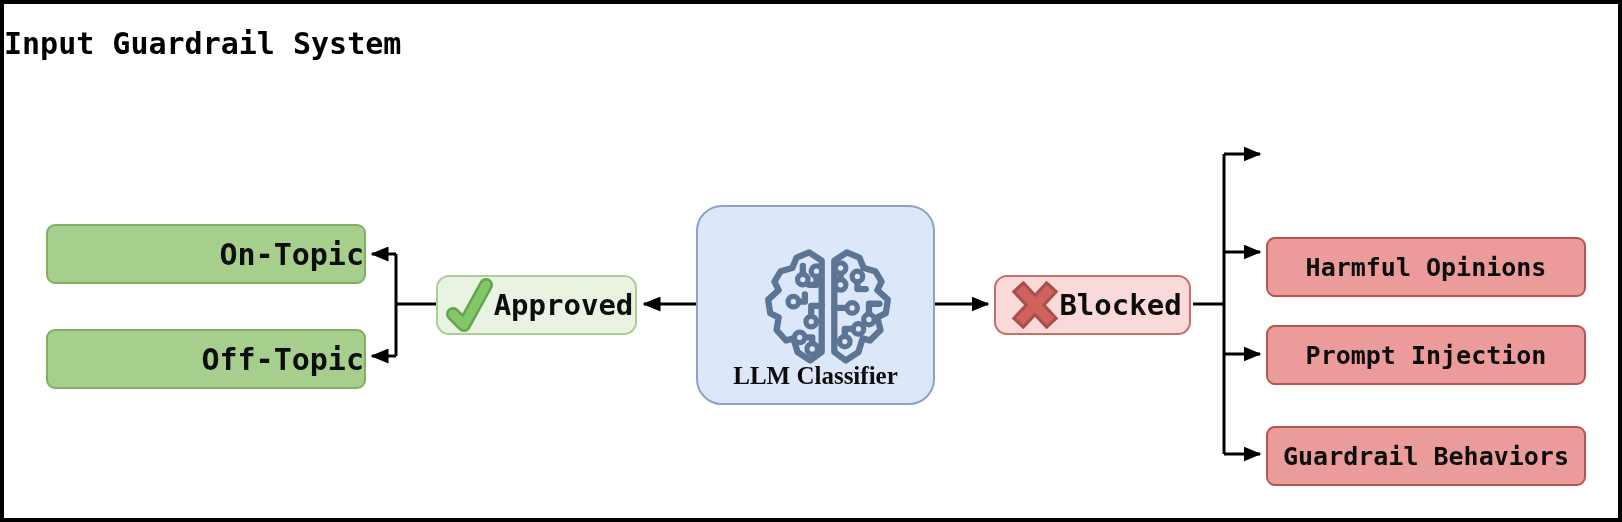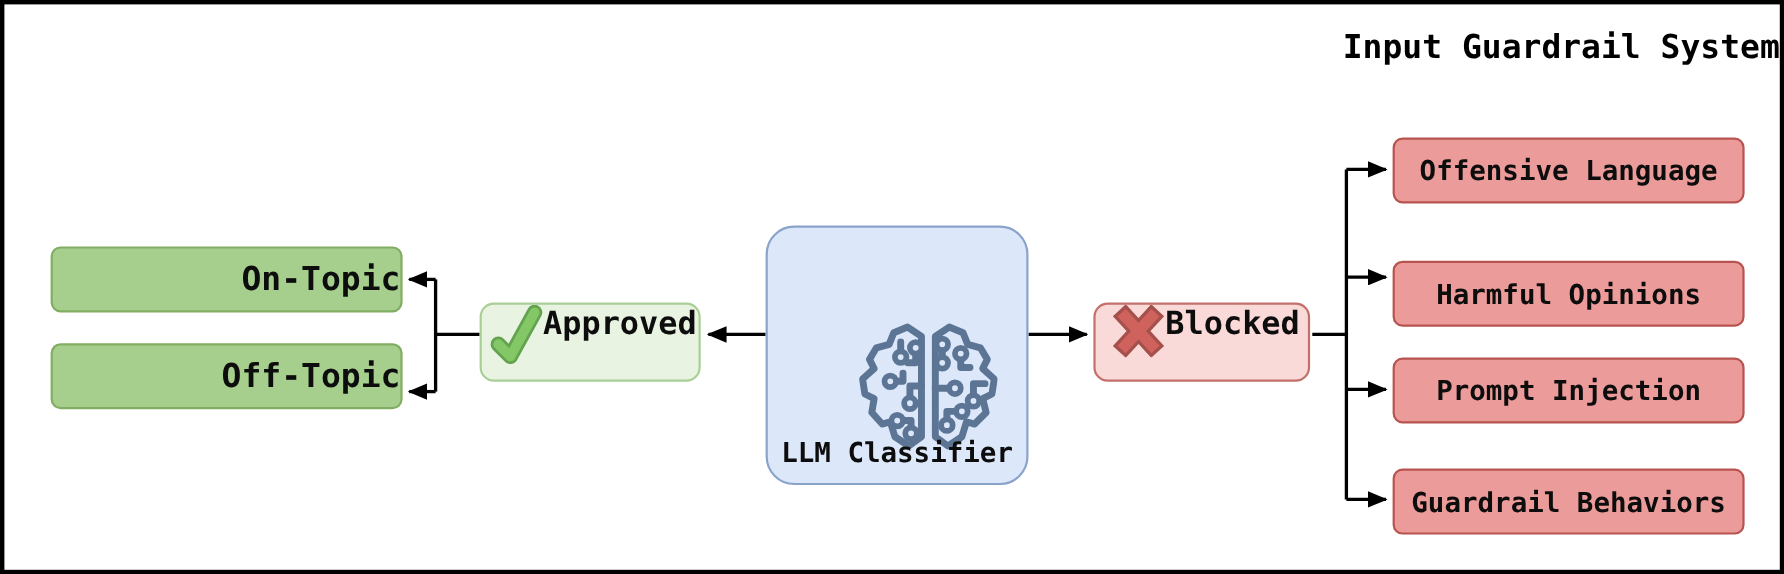--- a/index.html
+++ b/index.html
@@ -11,71 +11,71 @@
   .canvas {
     position: relative;
     width: 1622px; height: 522px;
     background: #ffffff;
     border: 4px solid #000000;
     overflow: hidden;
   }
   .diagram-title {
     position: absolute;
     top: 22px; left: 0; width: 100%;
-    text-align: right;
+    text-align: left;
     font-size: 30px; font-weight: bold;
     color: #000000;
     white-space: pre;
   }
   .connectors {
     position: absolute; inset: 0;
     width: 1622px; height: 522px;
     pointer-events: none;
   }
   .node {
     position: absolute;
     display: flex; align-items: center; justify-content: center;
     font-weight: bold; color: #0d0d0d;
     white-space: pre;
   }
   .node.cat { width: 320px; height: 60px; border-radius: 9px; font-size: 30px; }
   .node.green-cat  { background: var(--green-fill, #a6ce8c); border: 2px solid var(--green-border, #82ae63); justify-content: flex-end; }
   .node.red-cat    { background: var(--red-fill, #eb9b99);  border: 2px solid var(--red-border, #b85450); font-size: 25px; }
   .node.decision {
-    height: 72px; border-radius: 13px;
-    display: flex; align-items: flex-start;
+    height: 60px; border-radius: 13px;
+    display: flex; align-items: center;
     font-size: 29px;
     padding: 0 8px;
   }
   .node.approved {
     left: 432px; top: 271px; width: 201px;
     background: var(--lightgreen-fill, #e9f3e2);
     border: 2px solid var(--lightgreen-border, #a9cf96);
   }
   .node.blocked {
     left: 990px; top: 271px; width: 197px;
     background: var(--lightred-fill, #f9dad8);
     border: 2px solid var(--lightred-border, #c3706b);
   }
   .decision .decision-label { flex: 1; text-align: center; }
   .node.llm {
-    left: 692px; top: 201px; width: 239px; height: 236px;
+    left: 692px; top: 201px; width: 239px; height: 200px;
     background: var(--blue-fill, #dce8fa);
     border: 2px solid var(--blue-border, #8aa3cb);
     border-radius: 26px;
-    flex-direction: column; justify-content: flex-end;
+    flex-direction: column; justify-content: center; font-family: Liberation Serif, serif;
   }
   .llm-label {
     position: absolute; bottom: 13px; left: 0; width: 100%;
     text-align: center; font-size: 25px; font-weight: bold; color: #0d0d0d;
     white-space: pre;
   }
   .brain-wrap { margin-top: 11px; }
   .pos-on-topic   { left: 42px;  top: 220px; }
-  .pos-off-topic  { left: 42px;  top: 308px; }
+  .pos-off-topic  { left: 42px;  top: 325px; }
   .pos-r1 { left: 1262px; top: 121px; height: 59px; }
   .pos-r2 { left: 1262px; top: 219px; height: 59px; margin-top: 14px; }
   .pos-r3 { left: 1262px; top: 321px; height: 59px; text-align: center; }
   .pos-r4 { left: 1262px; top: 422px; height: 59px; }
   .check-icon-box { width: 50px; height: 54px; flex: 0 0 auto; margin-left: 4px; }
   .x-icon-box     { width: 48px; height: 48px; flex: 0 0 auto; margin-left: 8px; }
 </style>
 </head>
 <body>
 
@@ -172,23 +172,20 @@
   <div class="node decision blocked">
     <svg class="x-icon-box" viewBox="0 0 48 48" xmlns="http://www.w3.org/2000/svg">
       <g fill="none" stroke-linecap="square">
         <path d="M12,11 L36,37 M36,11 L12,37" stroke="#a6504c" stroke-width="16"></path>
         <path d="M12,11 L36,37 M36,11 L12,37" stroke="#d0625e" stroke-width="10"></path>
       </g>
     </svg>
     <span class="decision-label">Blocked</span>
   </div>
 
-  <div class="node cat red-cat pos-r1">
-    <span>Offensive Language</span>
-  </div>
   <div class="node cat red-cat pos-r2">
     <span>Harmful Opinions</span>
   </div>
   <div class="node cat red-cat pos-r3">
     <span>Prompt Injection</span>
   </div>
   <div class="node cat red-cat pos-r4">
     <span>Guardrail Behaviors</span>
   </div>
 

